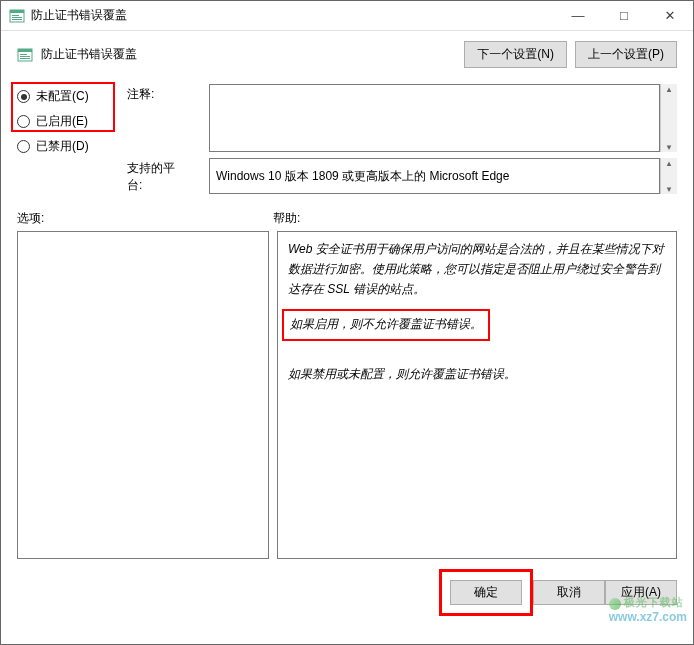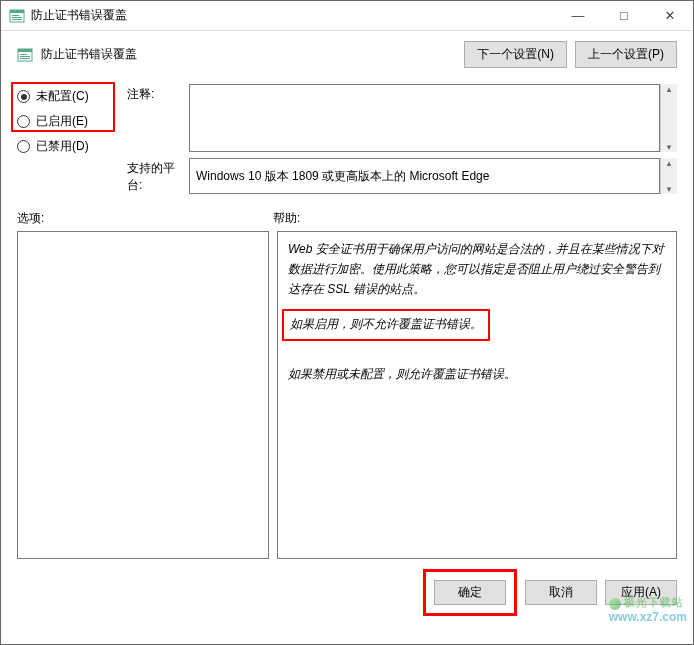--- a/index.html
+++ b/index.html
@@ -145,21 +145,21 @@
       display: flex;
       flex-direction: column;
       justify-content: space-between;
       align-items: center;
       font-size: 9px;
       color: #666;
     }
     .with-scroll {
       display: flex;
     }
-    .with-scroll > :first-child { flex: 1; }
+    .with-scroll > :first-child { flex: 1; margin-left: 20px; }
     
     .panels-labels {
       display: flex;
       padding: 6px 16px 2px 16px;
     }
     .panels-labels > div:first-child { width: 256px; }
     
     .panels-row {
       display: flex;
       padding: 2px 16px 6px 16px;
@@ -187,21 +187,21 @@
       padding: 4px 16px 10px 16px;
       display: flex;
       justify-content: flex-end;
       align-items: center;
       position: relative;
     }
     .footer-btn {
       border: 1px solid #adadad;
       background: #e1e1e1;
       padding: 3px 0;
-      margin-left: 8px;
+      margin-left: 0;
       font-size: 12px;
       cursor: pointer;
       width: 72px;
       text-align: center;
     }
     .btn-highlight {
       border: 3px solid #ff0000;
       padding: 8px;
       display: inline-block;
     }

